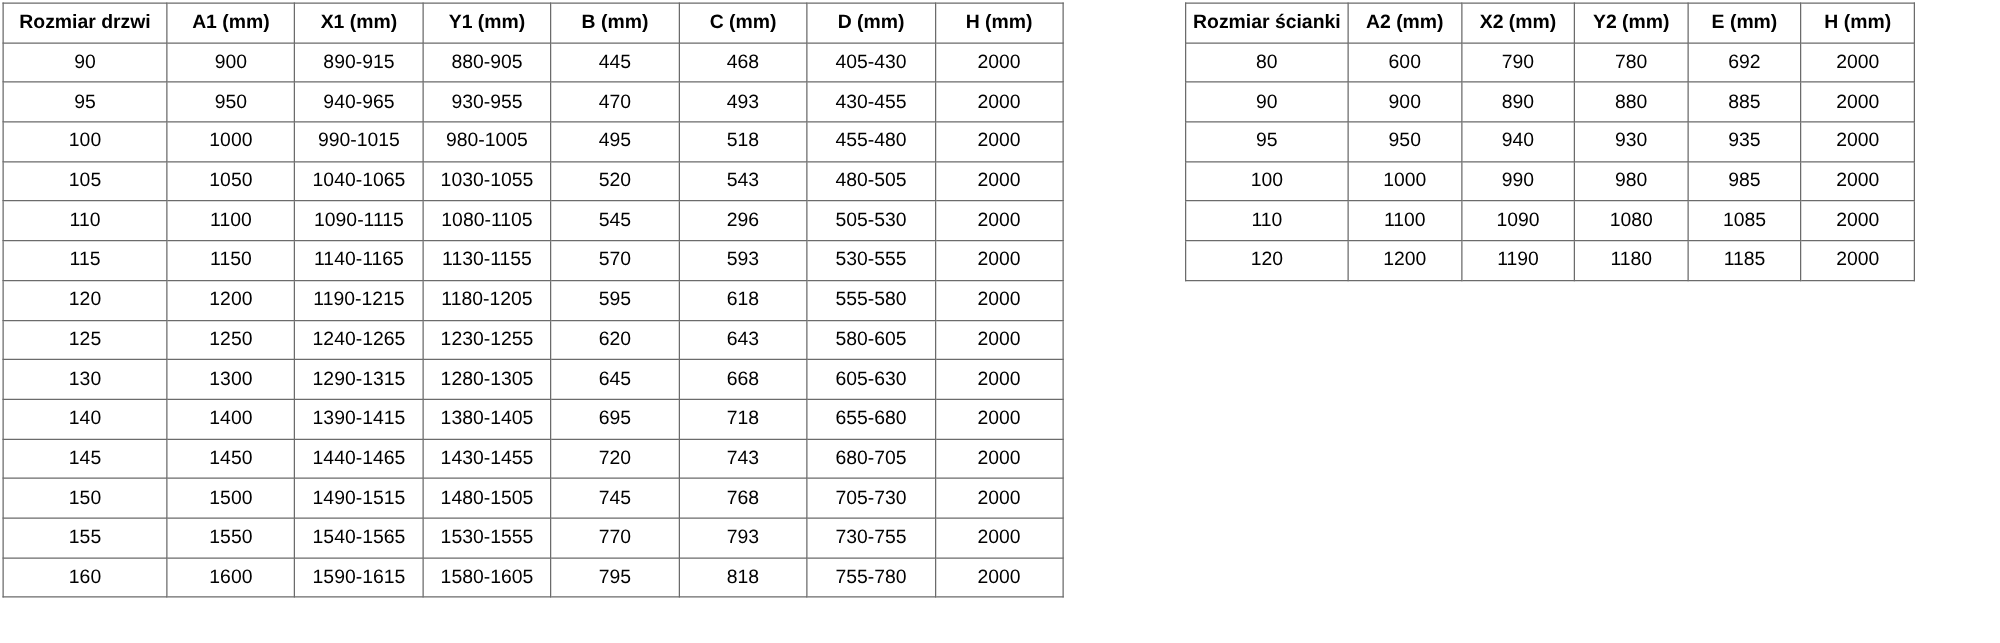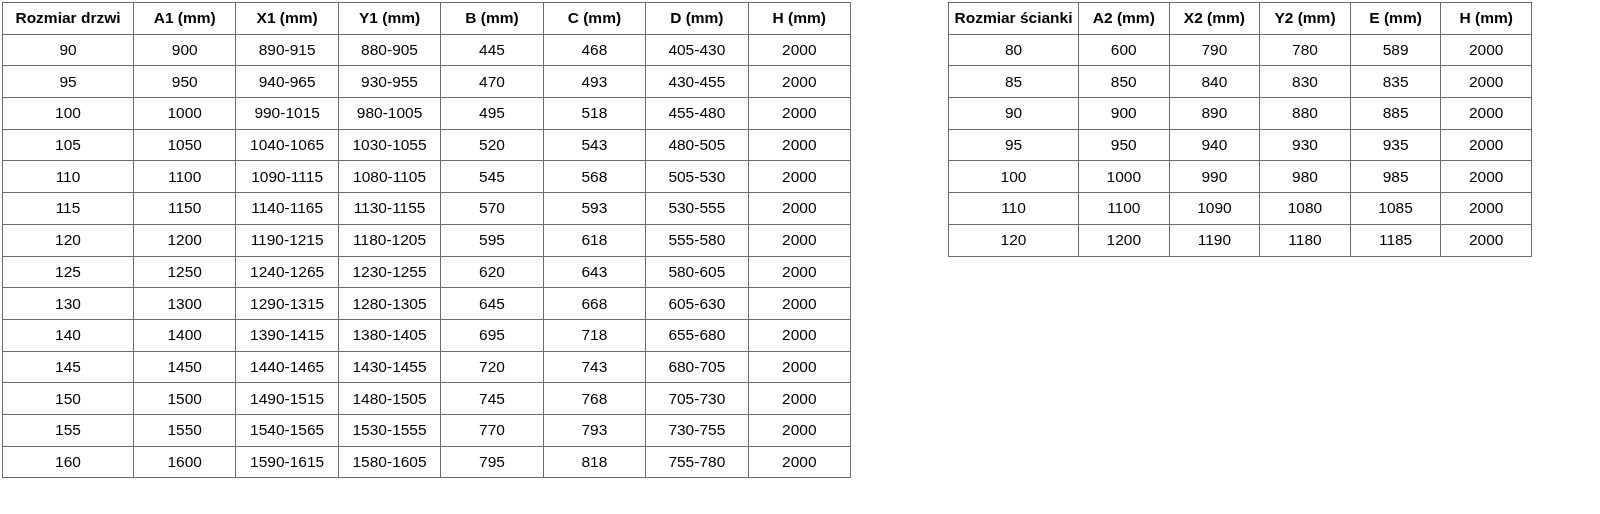--- a/index.html
+++ b/index.html
@@ -112,21 +112,21 @@
           <td>543</td>
           <td>480-505</td>
           <td>2000</td>
         </tr>
         <tr>
           <td>110</td>
           <td>1100</td>
           <td>1090-1115</td>
           <td>1080-1105</td>
           <td>545</td>
-          <td>568</td>
+          <td>296</td>
           <td>505-530</td>
           <td>2000</td>
         </tr>
         <tr>
           <td>115</td>
           <td>1150</td>
           <td>1140-1165</td>
           <td>1130-1155</td>
           <td>570</td>
           <td>593</td>
@@ -233,29 +233,21 @@
           <th>E (mm)</th>
           <th>H (mm)</th>
         </tr>
       </thead>
       <tbody>
         <tr>
           <td>80</td>
           <td>600</td>
           <td>790</td>
           <td>780</td>
-          <td>589</td>
-          <td>2000</td>
-        </tr>
-        <tr>
-          <td>85</td>
-          <td>850</td>
-          <td>840</td>
-          <td>830</td>
-          <td>835</td>
+          <td>692</td>
           <td>2000</td>
         </tr>
         <tr>
           <td>90</td>
           <td>900</td>
           <td>890</td>
           <td>880</td>
           <td>885</td>
           <td>2000</td>
         </tr>

